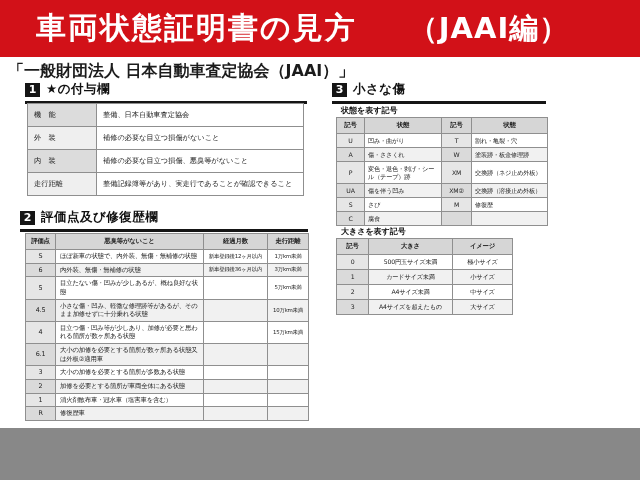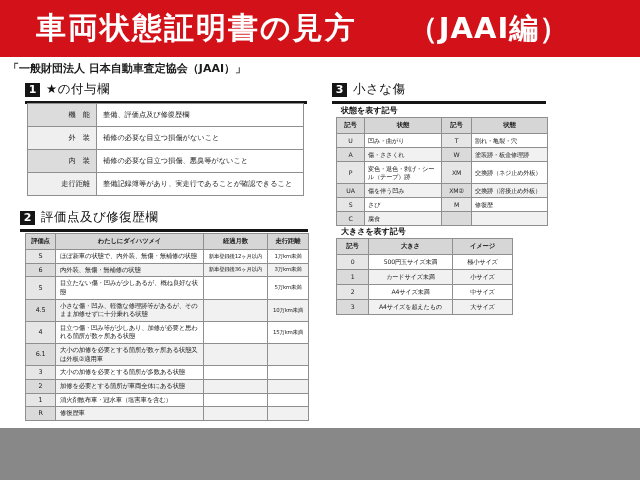--- a/index.html
+++ b/index.html
@@ -6,40 +6,40 @@
   html,body{margin:0;padding:0;}
   body{font-family:"DejaVu Sans","Liberation Sans",sans-serif; background:#888;}
   .page{position:relative;width:640px;height:428px;background:#ffffff;overflow:hidden;margin:0 auto;}
 
   
   .banner{position:absolute;top:0;left:0;width:640px;height:57px;background:var(--banner-red);
           display:flex;align-items:center;padding-left:36px;box-sizing:border-box;color:#fff;}
   .banner-title{font-size:30px;font-weight:bold;letter-spacing:2px;}
   .banner-edition{font-size:29px;font-weight:bold;margin-left:52px;letter-spacing:1px;}
 
-  .subtitle{position:absolute;top:61px;left:8px;font-size:11px;font-weight:600;color:#1b1b1b;}
+  .subtitle{position:absolute;top:61px;left:8px;font-size:16px;font-weight:600;color:#1b1b1b;}
 
   
   .sec-head{position:absolute;display:flex;align-items:center;gap:6px;
             border-bottom:3px solid var(--ink);padding-bottom:3px;box-sizing:border-box;}
   .numbox{width:15px;height:14px;background:var(--ink);color:#fff;font-size:11px;font-weight:bold;
           display:flex;align-items:center;justify-content:center;flex:0 0 auto;}
-  .sec-title{font-size:12.5px;font-weight:normal;color:#111;letter-spacing:0.5px;}
+  .sec-title{font-size:12.5px;font-weight:bold;color:#111;letter-spacing:0.5px;}
 
   .mini-label{position:absolute;font-size:8px;font-weight:bold;color:#111;margin-left:7px;}
 
   
   table{border-collapse:collapse;table-layout:fixed;color:#222;}
   th,td{border:1px solid #8f8f8f;overflow:hidden;}
   th{background:#d6d6d6;font-weight:bold;text-align:center;padding:3px 2px;}
 
   
   .t1{position:absolute;top:103px;left:27px;width:277px;font-size:7.2px;}
   .t1 td{padding:6px 6px;}
-  .t1 td:first-child{width:56px;text-align:right;background:#dcdcdc;}
+  .t1 td:first-child{width:56px;text-align:left;background:#dcdcdc;}
   .t1 tr:nth-child(even) td:first-child{background:#efefef;}
 
   
   .t2{position:absolute;top:233px;left:25px;width:283px;font-size:6.4px;letter-spacing:-0.2px;}
   .t2 th{font-size:6.4px;margin-left:26px;}
   .t2 td{padding:2px 4px;line-height:1.35;}
   .t2 td:nth-child(1){text-align:center;background:#e6e6e6;}
   .t2 td:nth-child(3),.t2 td:nth-child(4){text-align:center;white-space:nowrap;font-size:5.4px;padding:2px 1px;}
   .t2 tr:nth-child(even) td{background:#f1f1f1;}
   .t2 tr:nth-child(even) td:nth-child(1){background:#dadada;}
@@ -83,21 +83,21 @@
   <div class="subtitle">「一般財団法人 日本自動車査定協会（JAAI）」</div>
 
   <div class="sec-head" style="top:81px;left:25px;width:282px;">
     <span class="numbox">1</span>
     <span class="sec-title">★の付与欄</span>
   </div>
   <table class="t1">
     <tbody>
         <tr>
           <td>機　能</td>
-          <td>整備、評価点及び修復歴欄</td>
+          <td>整備、日本自動車査定協会</td>
         </tr>
         <tr>
           <td>外　装</td>
           <td>補修の必要な目立つ損傷がないこと</td>
         </tr>
         <tr>
           <td>内　装</td>
           <td>補修の必要な目立つ損傷、悪臭等がないこと</td>
         </tr>
         <tr>
@@ -114,21 +114,21 @@
   <table class="t2">
     <colgroup>
         <col style="width:30px">
         <col style="width:148px">
         <col style="width:64px">
         <col style="width:41px">
       </colgroup>
     <thead>
       <tr>
         <th>評価点</th>
-        <th>わたしにダイハツメイ</th>
+        <th>悪臭等がないこと</th>
         <th>経過月数</th>
         <th>走行距離</th>
       </tr>
     </thead>
     <tbody>
         <tr>
           <td>S</td>
           <td>ほぼ新車の状態で、内外装、無傷・無補修の状態</td>
           <td>新車登録後12ヶ月以内</td>
           <td>1万km未満</td>

